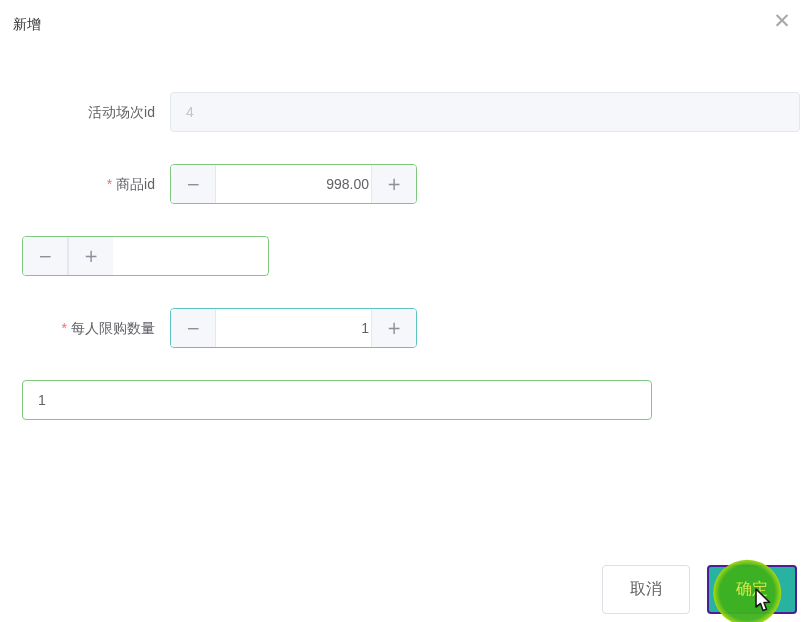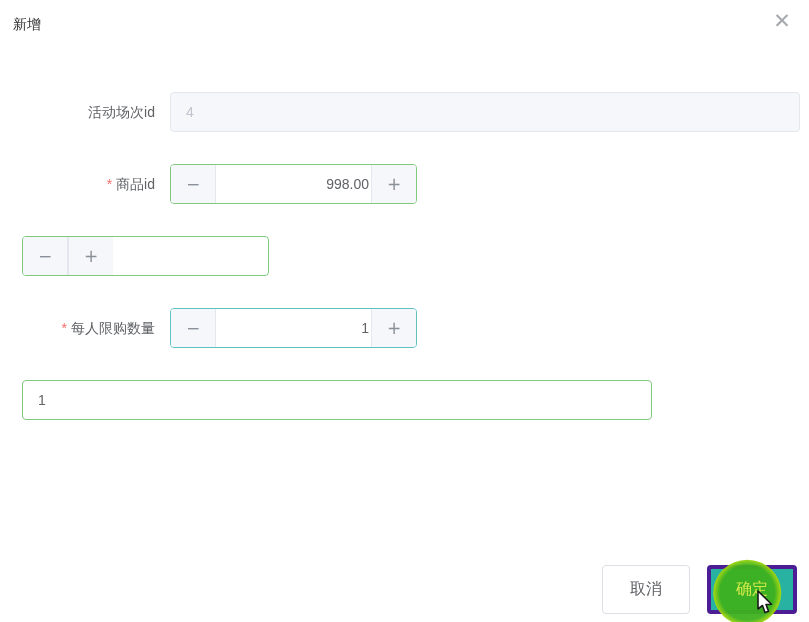--- a/index.html
+++ b/index.html
@@ -57,21 +57,21 @@
   }
 
   
   .dlg-footer{position:absolute;left:0;right:12px;top:565px;display:flex;justify-content:flex-end;gap:17px;}
   .btn{
     height:49px;box-sizing:border-box;border-radius:4px;font-size:16px;cursor:pointer;
     display:flex;align-items:center;justify-content:center;
     font-family:"Liberation Sans","DejaVu Sans",sans-serif;
   }
   .btn-cancel{width:88px;background:#fff;border:1px solid #dcdfe6;color:#606266;}
-  .btn-confirm{width:90px;background:#27b2a2;border:4px solid #4c1d95;color:#fff;position:relative;overflow:visible;}
+  .btn-confirm{width:90px;background:#27b2a2;border:2px solid #4c1d95;color:#fff;position:relative;overflow:visible;}
   .btn-confirm .confirm-label{position:relative;z-index:3;color:#d3e94a;}
 
   .click-highlight{
     position:absolute;z-index:2;width:68px;height:66px;left:50%;top:50%;
     transform:translate(-57%,-46%);border-radius:50%;pointer-events:none;
     background:radial-gradient(circle,
       rgba(62,177,30,0.95) 0%,
       rgba(62,177,30,0.95) 58%,
       rgba(228,239,0,0.95) 78%,
       rgba(228,239,0,0.9) 88%,

